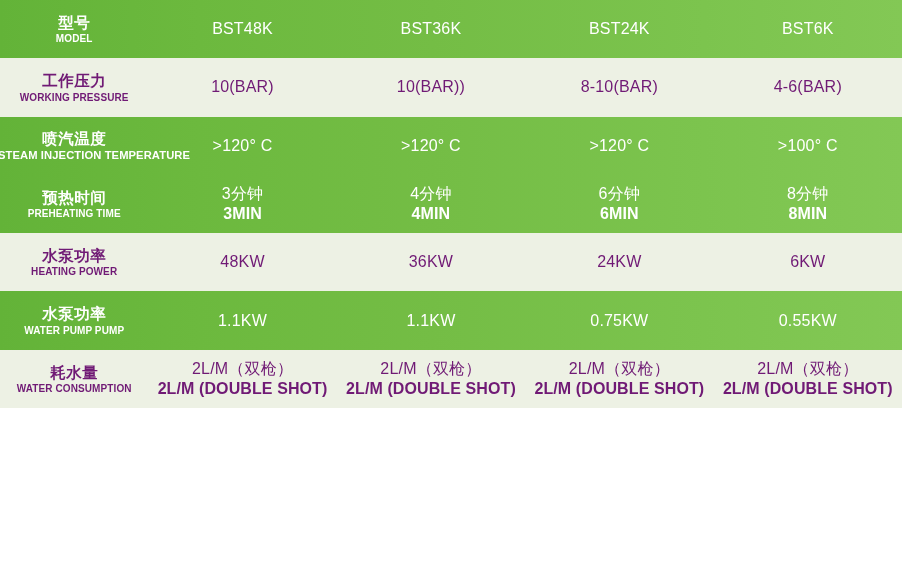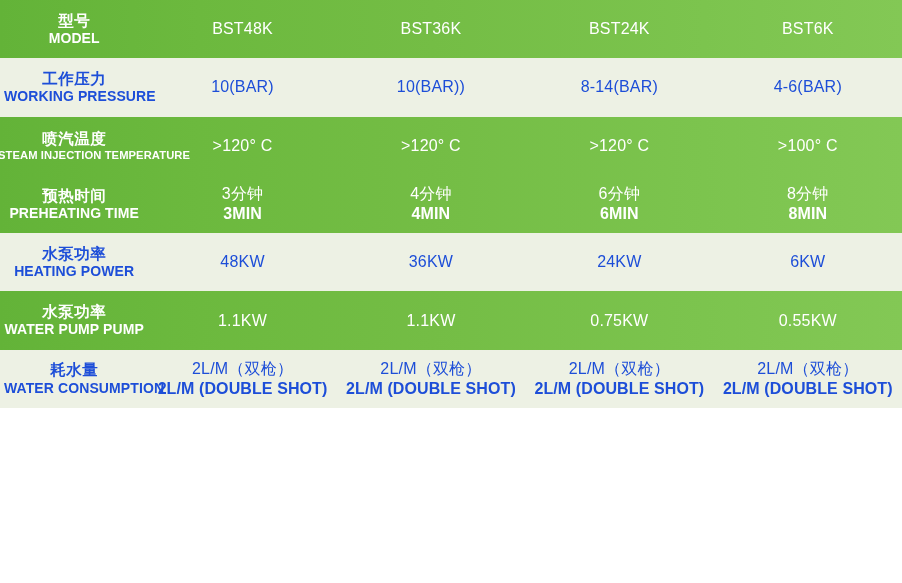--- a/index.html
+++ b/index.html
@@ -34,36 +34,36 @@
     line-height: 1.12;
   }
   
   tr.row-green {
     background: linear-gradient(to right, #63b338 0%, #6cb93e 22%, #74bd45 48%, #7cc44e 78%, #83c855 100%);
   }
   tr.row-light {
     background: #edf1e4;
   }
   tr.row-green td { color: #ffffff; }
-  tr.row-light td { color: #1d4ed8; }
+  tr.row-light td { color: #701a75; }
 
   
   td.label-cell {
     width: 148px;
     padding-left: 4px;
     padding-right: 4px;
   }
   .label-cn {
     font-size: 15.5px;
     font-weight: bold;
     letter-spacing: 0.5px;
     white-space: nowrap;
   }
   .label-en {
-    font-size: 14px;
+    font-size: 10px;
     font-weight: bold;
     letter-spacing: 0.1px;
     white-space: nowrap;
     margin-top: 2px;
   }
   
   .label-en.overflow-left {
     position: relative;
     left: -6px;
     font-size: 11.2px;
@@ -116,21 +116,21 @@
             <div class="label-cn">工作压力</div>
             <div class="label-en">WORKING PRESSURE</div>
           </td>
           <td class="value-cell">
             <div class="value-main">10(BAR)</div>
           </td>
           <td class="value-cell">
             <div class="value-main">10(BAR))</div>
           </td>
           <td class="value-cell">
-            <div class="value-main">8-14(BAR)</div>
+            <div class="value-main">8-10(BAR)</div>
           </td>
           <td class="value-cell">
             <div class="value-main">4-6(BAR)</div>
           </td>
         </tr>
         <tr class="row-green">
           <td class="label-cell">
             <div class="label-cn">喷汽温度</div>
             <div class="label-en overflow-left">STEAM INJECTION TEMPERATURE</div>
           </td>

